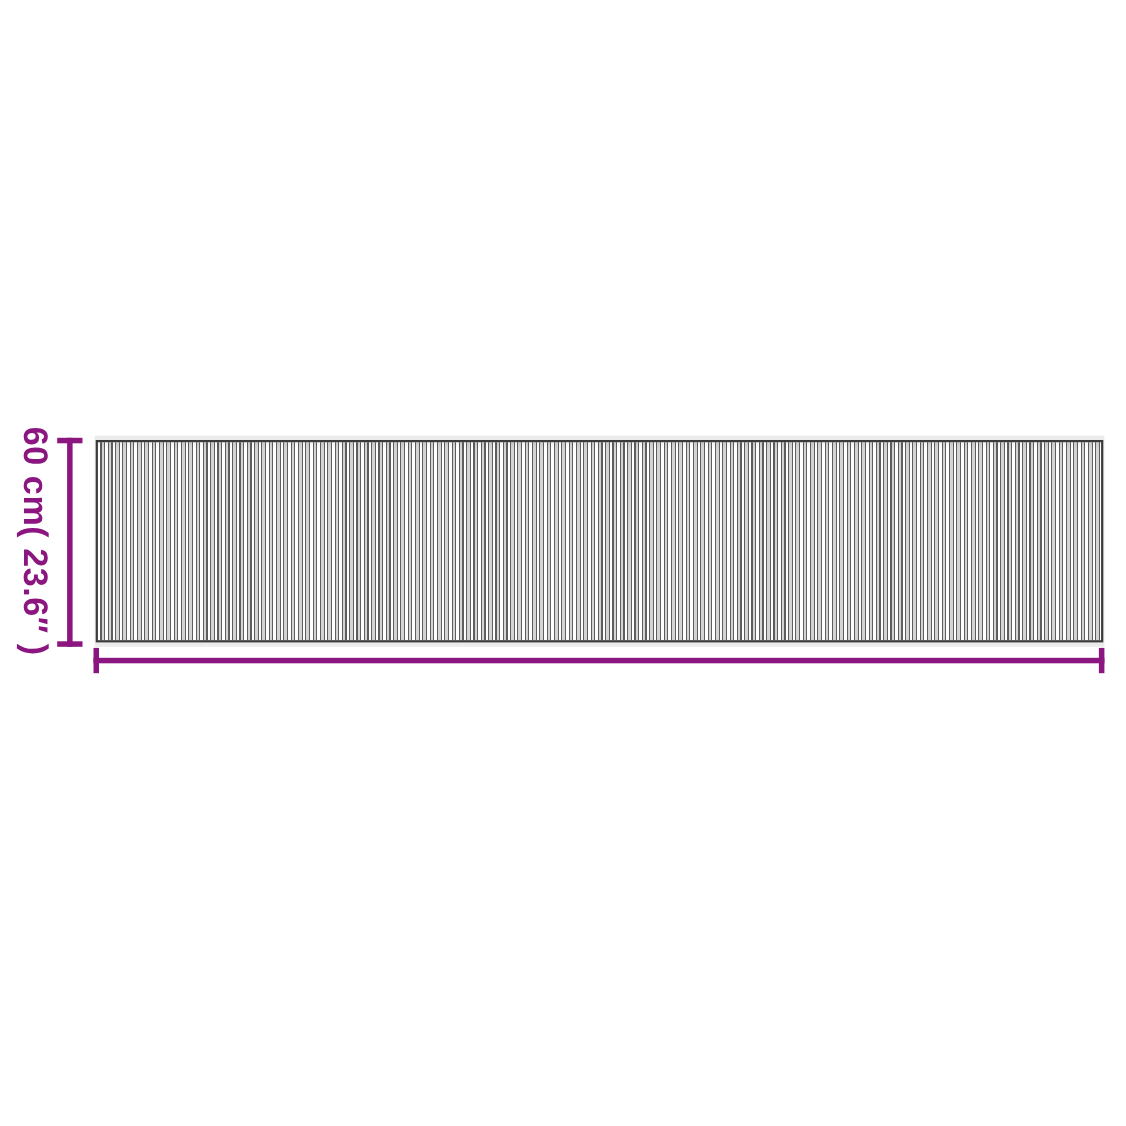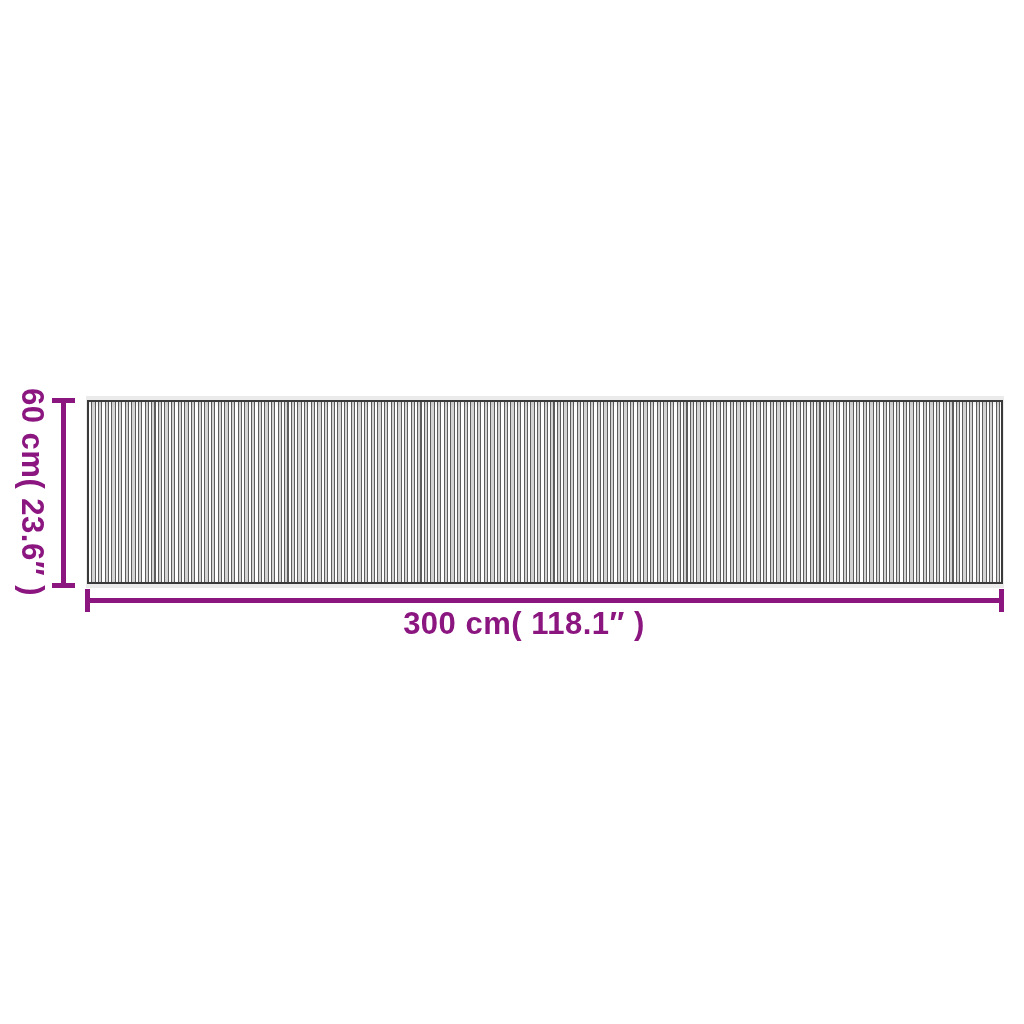--- a/index.html
+++ b/index.html
@@ -100,15 +100,14 @@
 <div class="canvas">
 
   <div class="rug">
     <div class="rug-slats"></div>
   </div>
 
   <div class="vdim"></div>
   <div class="vlabel">60 cm( 23.6″ )</div>
 
   <div class="hdim"></div>
-  <div class="hlabel">300 cm( 118.1″ )</div>
 
 </div>
 
 </body></html>

